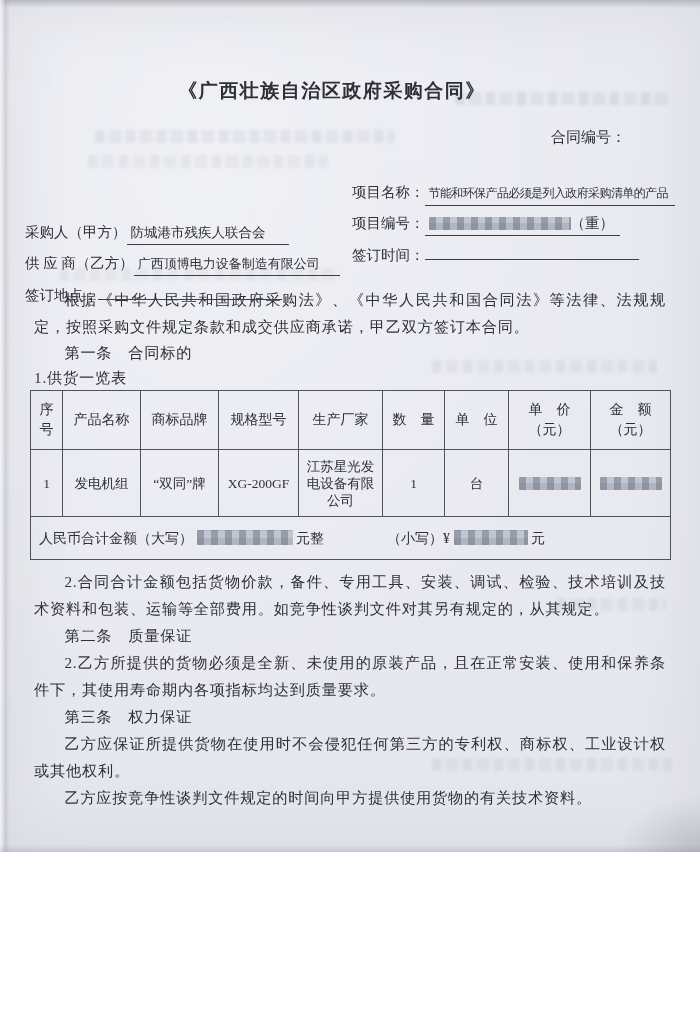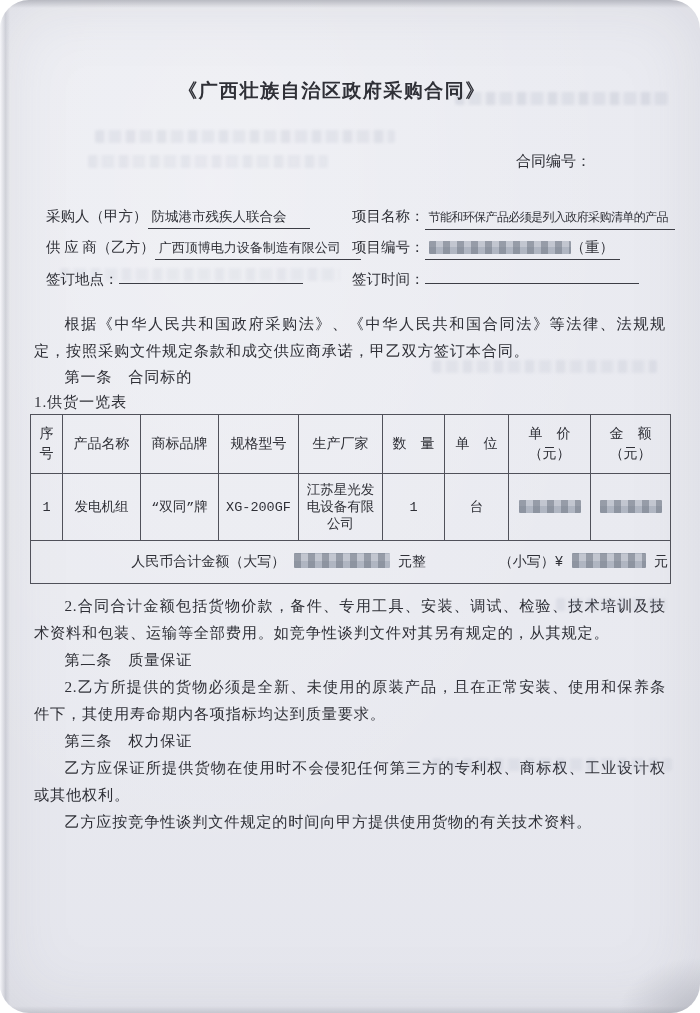--- a/index.html
+++ b/index.html
@@ -1,71 +1,70 @@
 <!DOCTYPE html>
 <html><head>
 <meta charset="utf-8">
 <style>
   html,body{margin:0;padding:0;}
   body{width:700px;height:1013px;overflow:hidden;}
   .page{
-    position:relative;width:700px;height:1013px;overflow:hidden;
+    position:relative;width:700px;height:852px;overflow:hidden;
     font-family:"Liberation Serif","DejaVu Serif",serif;
     color:#2f3037;
     background:
       radial-gradient(ellipse at 30% 18%, rgba(255,255,255,.28), rgba(255,255,255,0) 60%),
       linear-gradient(180deg,#eaebf1 0%,#e9eaf0 60%,#e5e6ed 100%);
     box-shadow: inset 0 0 70px rgba(128,130,145,.16);
-    border-radius: 29px;
   }
   
   .edge-top{position:absolute;top:0;left:0;right:0;height:8px;
     background:linear-gradient(180deg, rgba(148,150,160,.55), rgba(148,150,160,0));}
   .edge-left{position:absolute;top:0;left:0;bottom:0;width:10px;
     background:linear-gradient(90deg, rgba(250,250,253,.8), rgba(155,158,170,.28) 55%, rgba(155,158,170,0));}
   .edge-bottom{position:absolute;left:0;right:0;bottom:0;height:7px;
     background:linear-gradient(0deg, rgba(148,150,160,.32), rgba(148,150,160,0));}
   .corner-br{position:absolute;right:0;bottom:0;width:80px;height:55px;
     background:radial-gradient(ellipse at 100% 100%, rgba(135,138,150,.38), rgba(135,138,150,0) 72%);}
   
   .ghost{position:absolute;height:13px;opacity:.45;filter:blur(1.6px);border-radius:2px;
     background:repeating-linear-gradient(90deg,
       rgba(108,118,145,.30) 0 9px, rgba(108,118,145,.05) 9px 14px,
       rgba(108,118,145,.24) 14px 26px, rgba(108,118,145,.04) 26px 31px);}
   
   .title{padding-top:78px;text-align:center;font-size:19px;font-weight:bold;
     letter-spacing:1.5px;transform:translateX(-18px);line-height:26px;}
-  .contract-no{margin-top:46px;text-align:right;padding-right:109px;font-size:15px;line-height:22px;}
+  .contract-no{margin-top:22px;text-align:right;padding-right:74px;font-size:15px;line-height:22px;}
   
   .parties{position:relative;height:96px;margin-top:34px;font-size:14.5px;}
   .pcell{position:absolute;white-space:nowrap;line-height:21px;}
-  .p-l{left:46px;}
+  .p-l{left:25px;margin-top:40px;}
   .p-r{left:352px;}
   .r1{top:0;} .r2{top:31px;} .r3{top:62px;}
   .uval{display:inline-block;border-bottom:1px solid #3c3d45;padding:0 6px 1px 4px;}
   .v-buyer{font-size:13.5px;min-width:152px;}
   .v-supplier{font-size:13px;min-width:196px;}
   .v-projname{font-size:12px;letter-spacing:-0.6px;min-width:240px;}
   .v-projno{min-width:178px;}
   .ublank{display:inline-block;border-bottom:1px solid #3c3d45;height:15px;vertical-align:baseline;}
   .b-place{width:184px;} .b-time{width:214px;}
   
   .para{margin:0 34px;font-size:15.2px;line-height:27px;text-align:justify;
     text-indent:2em;letter-spacing:0.8px;}
   .first-para{margin-top:8px;}
   .tight{line-height:25px;}
   .noindent{text-indent:0;}
   
   table.goods{border-collapse:collapse;table-layout:fixed;width:640px;margin:0 30px;font-size:13.5px;}
   table.goods th, table.goods td{border:1px solid #50515a;font-weight:normal;
     text-align:center;vertical-align:middle;padding:2px;}
   table.goods th{white-space:pre-line;line-height:20px;height:54px;font-size:14px;}
-  table.goods td{line-height:17px;font-family:Liberation Mono, monospace;}
+  table.goods td{line-height:17px;}
   tr.goods-row td{height:62px;}
-  tr.total-row td{height:38px;text-align:right;padding-left:8px;font-size:14px;}
+  tr.total-row td{height:38px;text-align:left;padding-left:8px;font-size:14px;}
   .spacer{display:inline-block;width:56px;}
   
   .mosaic{display:inline-block;vertical-align:-2px;border-radius:1px;
     filter:blur(.5px) contrast(.95);
     background:
       repeating-linear-gradient(90deg, rgba(122,129,143,.65) 0 7px, rgba(172,178,190,.25) 7px 14px),
       repeating-linear-gradient(0deg,#b5bbc7 0 7px,#ced2db 7px 14px);}
   .m-projno{width:142px;height:13px;}
   .m-cell{width:62px;height:13px;}
   .m-daxie{width:96px;height:15px;}

